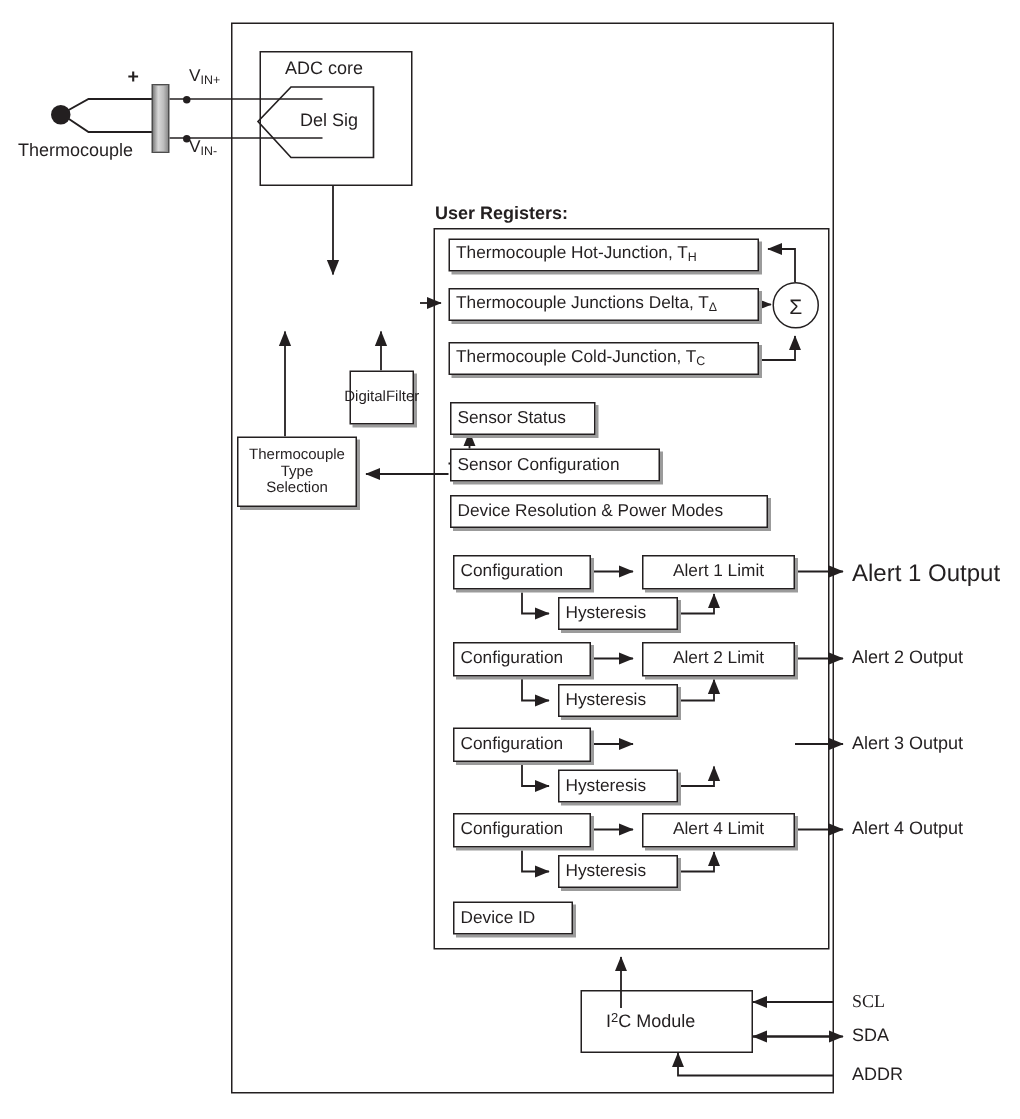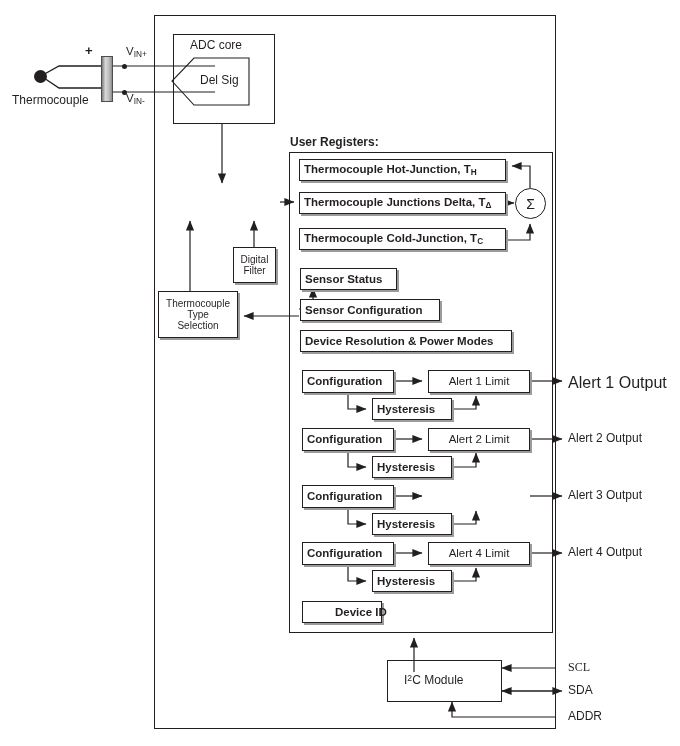--- a/index.html
+++ b/index.html
@@ -22,21 +22,21 @@
     background:#ffffff;
     display:flex;
     align-items:center;
     justify-content:flex-start;
     color:#231f20;
     font-size:11.5px;
     line-height:1.12;
     white-space:nowrap;
   }
   .box.center{justify-content:center;text-align:center;}
-  .box .pad{padding-left:4px;font-weight:bold;}
+  .box .pad{padding-left:4px;}
   .shadow{
     box-shadow:2px 2px 0 0 #9b9b9b;
   }
   .lbl{
     position:absolute;
     color:#231f20;
     font-size:11.5px;
     white-space:nowrap;
     line-height:1.1;
   }
@@ -146,21 +146,21 @@
   </div>
   <div class="lbl" style="left:126px;top:92px;">
     <span>V</span><sub>IN-</sub>
   </div>
 
   <div class="frame" style="left:173px;top:34px;width:102px;height:90px;"></div>
   <div class="lbl" style="left:190px;top:39px;font-size:12px;">ADC core</div>
   <div class="lbl" style="left:200px;top:74px;font-size:12px;">Del Sig</div>
 
 
-  <div class="box shadow center" style="left:233px;top:247px;width:43px;height:36px;flex-direction:column;font-size:10px;">
+  <div class="box shadow center" style="left:233px;top:247px;width:43px;height:36px;font-size:10px;">
     <span>Digital</span>
     <span>Filter</span>
   </div>
 
   <div class="box shadow center" style="left:158px;top:291px;width:80px;height:47px;flex-direction:column;font-size:10px;">
     <span>Thermocouple</span>
     <span>Type</span>
     <span>Selection</span>
   </div>
 
@@ -217,21 +217,21 @@
 
   <div class="box shadow" style="left:302px;top:542px;width:92px;height:23px;">
     <span class="pad">Configuration</span>
   </div>
   <div class="box shadow center" style="left:428px;top:542px;width:102px;height:23px;">Alert 4 Limit</div>
   <div class="box shadow" style="left:372px;top:570px;width:80px;height:22px;">
     <span class="pad">Hysteresis</span>
   </div>
   <div class="lbl" style="left:568px;top:546px;font-size:12px;">Alert 4 Output</div>
 
-  <div class="box shadow" style="left:302px;top:601px;width:80px;height:22px;padding-left:28px;">
+  <div class="box shadow" style="left:302px;top:601px;width:80px;height:22px;">
     <span class="pad">Device ID</span>
   </div>
 
   <div class="frame" style="left:387px;top:660px;width:115px;height:42px;"></div>
   <div class="lbl" style="left:404px;top:674px;font-size:12px;">
     <span>I</span><sup>2</sup><span>C Module</span>
   </div>
 
   <div class="lbl" style="left:568px;top:661px;font-size:12px;font-family:Liberation Serif, serif;">SCL</div>
   <div class="lbl" style="left:568px;top:684px;font-size:12px;">SDA</div>

